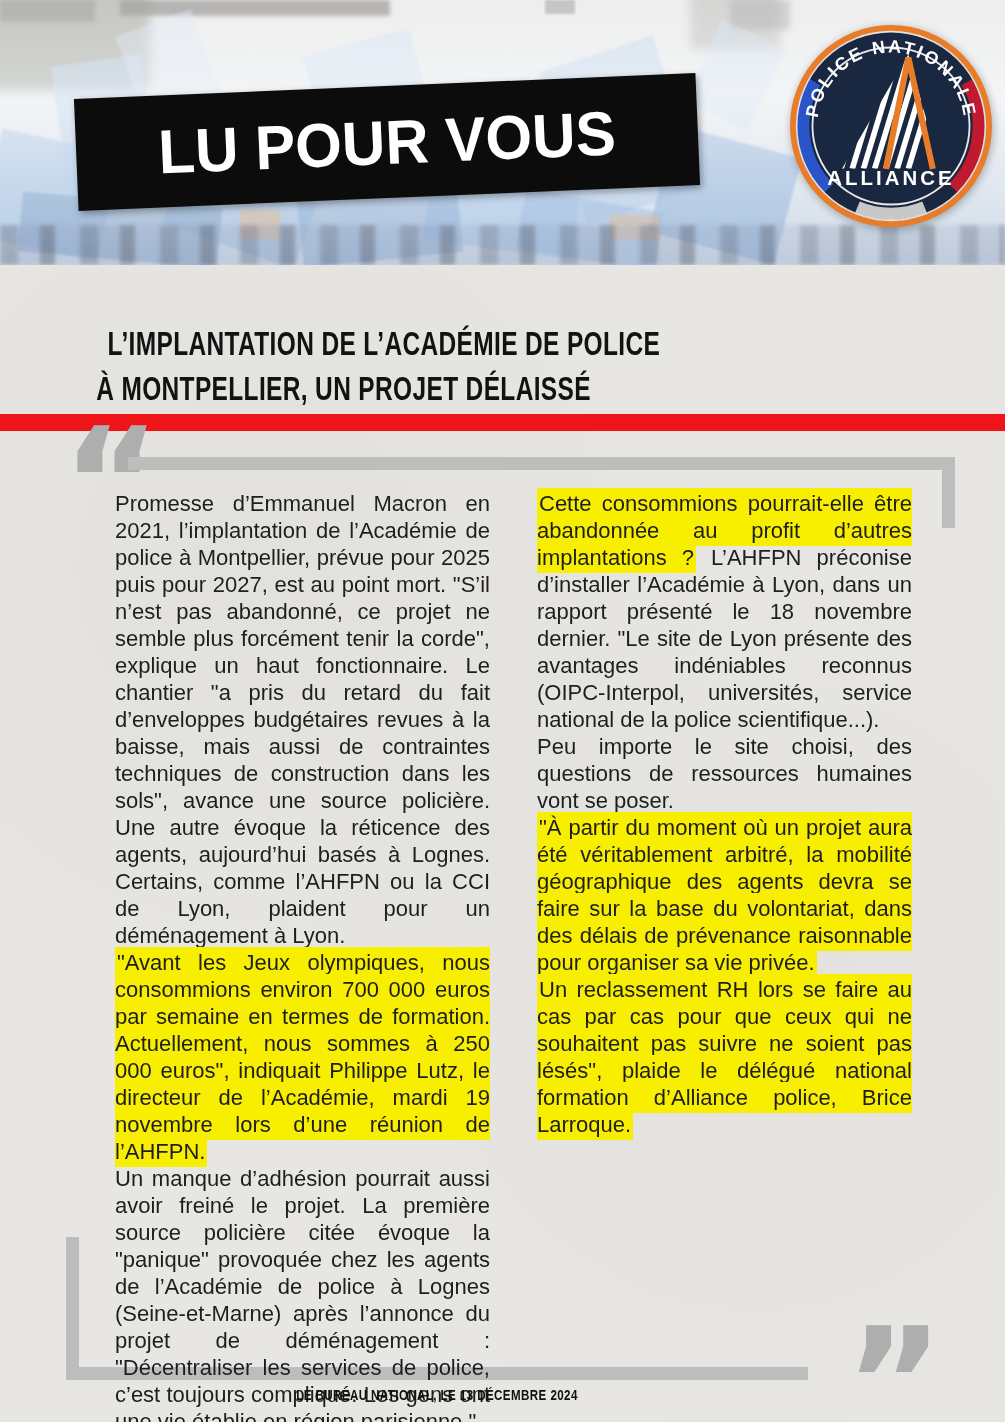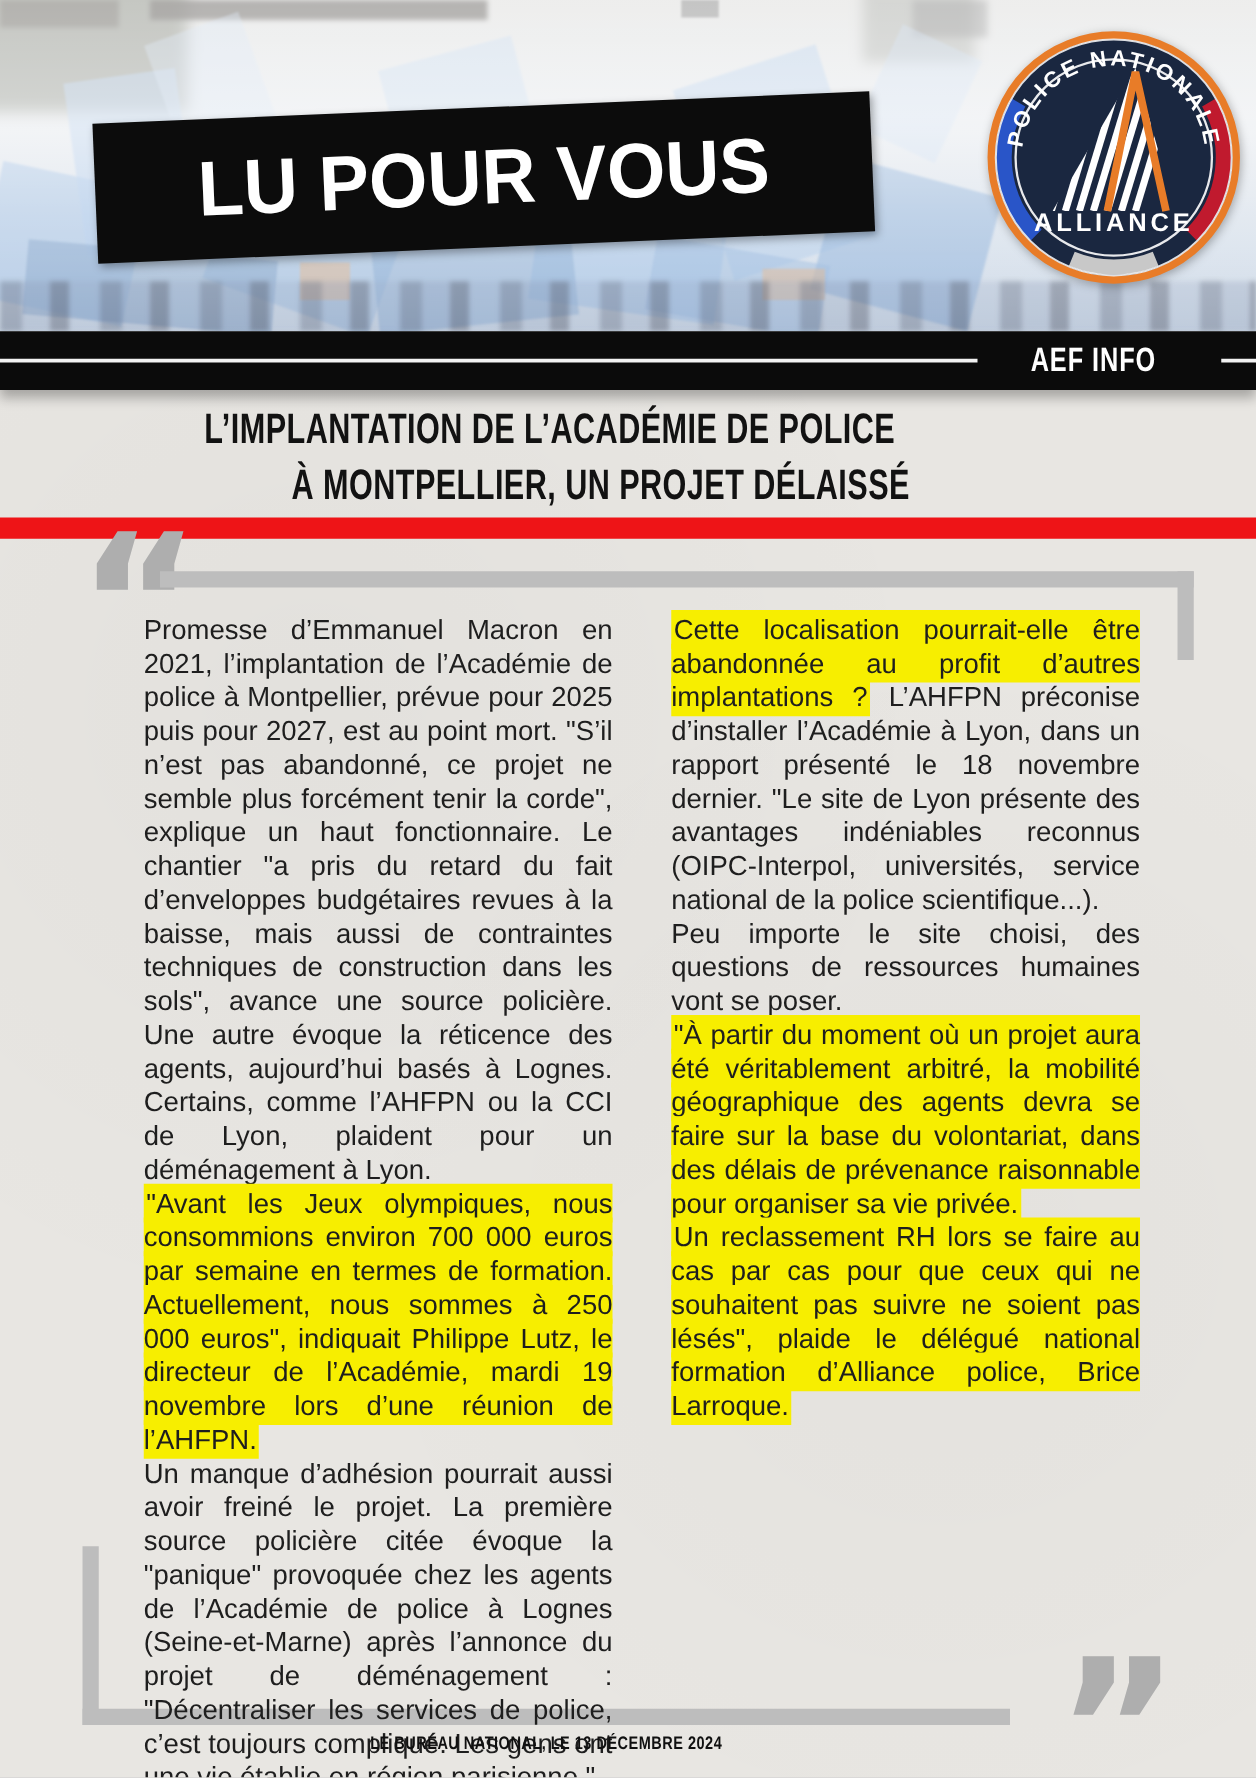--- a/index.html
+++ b/index.html
@@ -56,21 +56,21 @@
   
   .logo{position:absolute;left:789px;top:24px;width:204px;height:204px;filter:drop-shadow(1px 2px 4px rgba(0,0,0,.3));}
   
   .aefbar{position:absolute;left:0;top:265px;width:1005px;height:47px;background:#0b0b0b;
     box-shadow:0 6px 9px rgba(0,0,0,.28);}
   .aef-line-left{position:absolute;left:0;top:22px;width:782px;height:3px;background:#f2f2f2;}
   .aef-line-right{position:absolute;right:0;top:22px;width:28px;height:3px;background:#f2f2f2;}
   .aef-label{position:absolute;right:80px;top:8px;color:#fff;font-size:27px;font-weight:bold;
     letter-spacing:1px;transform:scaleX(.75);transform-origin:right center;white-space:nowrap;}
   
-  .title-block{position:absolute;left:0;top:321px;width:824px;text-align:right;color:#121212;}
+  .title-block{position:absolute;left:0;top:321px;width:824px;text-align:left;color:#121212;}
   .title-line{display:inline-block;font-size:34px;font-weight:bold;line-height:45px;
     transform:scaleX(.72);white-space:nowrap;letter-spacing:.5px;}
   .redbar{position:absolute;left:0;top:414px;width:1005px;height:17px;background:var(--red_bar,#ee1417);}
   
   .openquote,.closequote{position:absolute;color:#aeaeae;font-size:150px;line-height:1;
     font-family:"DejaVu Sans", sans-serif;font-weight:bold;}
   .openquote{left:62px;top:408px;}
   .closequote{left:845px;top:1308px;}
   .frame-top{position:absolute;left:128px;top:457px;width:814px;height:58px;
     border-top:13px solid #bdbdbd;border-right:13px solid #bdbdbd;}
@@ -144,45 +144,40 @@
       <line x1="73" y1="142" x2="107" y2="30" stroke="#fff" stroke-width="5.5"></line>
       <line x1="84" y1="142" x2="118" y2="30" stroke="#fff" stroke-width="5.5"></line>
       <line x1="95" y1="142" x2="129" y2="30" stroke="#fff" stroke-width="5.5"></line>
       <line x1="106" y1="142" x2="140" y2="30" stroke="#fff" stroke-width="5.5"></line>
       <line x1="117" y1="142" x2="151" y2="30" stroke="#fff" stroke-width="5.5"></line>
     </g>
     <path d="M 95 142 L 117 33 L 141 142" fill="none" stroke="#e87c28" stroke-width="6"></path>
     <text x="100" y="158" text-anchor="middle" font-size="20" font-weight="bold" fill="#ffffff" letter-spacing="3" font-family="Liberation Sans, sans-serif">ALLIANCE</text>
   </svg>
 
-  <div class="aefbar">
-    <div class="aef-line-left"></div>
-    <div class="aef-label">AEF INFO</div>
-    <div class="aef-line-right"></div>
-  </div>
 
   <div class="title-block">
     <div><span class="title-line">L’IMPLANTATION DE L’ACADÉMIE DE POLICE</span></div>
     <div><span class="title-line">À MONTPELLIER, UN PROJET DÉLAISSÉ</span></div>
   </div>
   <div class="redbar"></div>
 
   <div class="openquote">“</div>
   <div class="frame-top"></div>
   <div class="frame-bottom"></div>
   <div class="closequote">”</div>
 
   <div class="columns">
     <div class="col">
         <p><span>Promesse d’Emmanuel Macron en 2021, l’implantation de l’Académie de police à Montpellier, prévue pour 2025 puis pour 2027, est au point mort. "S’il n’est pas abandonné, ce projet ne semble plus forcément tenir la corde", explique un haut fonctionnaire. Le chantier "a pris du retard du fait d’enveloppes budgétaires revues à la baisse, mais aussi de contraintes techniques de construction dans les sols", avance une source policière. Une autre évoque la réticence des agents, aujourd’hui basés à Lognes. Certains, comme l’AHFPN ou la CCI de Lyon, plaident pour un déménagement à Lyon.</span></p>
         <p class="gap"><span class="hl">"Avant les Jeux olympiques, nous consommions environ 700 000 euros par semaine en termes de formation. Actuellement, nous sommes à 250 000 euros", indiquait Philippe Lutz, le directeur de l’Académie, mardi 19 novembre lors d’une réunion de l’AHFPN.</span></p>
         <p class="gap"><span>Un manque d’adhésion pourrait aussi avoir freiné le projet. La première source policière citée évoque la "panique" provoquée chez les agents de l’Académie de police à Lognes (Seine-et-Marne) après l’annonce du projet de déménagement : "Décentraliser les services de police, c’est toujours compliqué. Les gens ont une vie établie en région parisienne."</span></p>
       </div>
     <div class="col">
-        <p><span class="hl">Cette localisation pourrait-elle être abandonnée au profit d’autres implantations ?</span><span> L’AHFPN préconise d’installer l’Académie à Lyon, dans un rapport présenté le 18 novembre dernier. "Le site de Lyon présente des avantages indéniables reconnus (OIPC-Interpol, universités, service national de la police scientifique...).</span></p>
+        <p><span class="hl">Cette consommions pourrait-elle être abandonnée au profit d’autres implantations ?</span><span> L’AHFPN préconise d’installer l’Académie à Lyon, dans un rapport présenté le 18 novembre dernier. "Le site de Lyon présente des avantages indéniables reconnus (OIPC-Interpol, universités, service national de la police scientifique...).</span></p>
         <p class="gap"><span>Peu importe le site choisi, des questions de ressources humaines vont se poser.</span></p>
         <p><span class="hl">"À partir du moment où un projet aura été véritablement arbitré, la mobilité géographique des agents devra se faire sur la base du volontariat, dans des délais de prévenance raisonnable pour organiser sa vie privée.</span></p>
         <p><span class="hl">Un reclassement RH lors se faire au cas par cas pour que ceux qui ne souhaitent pas suivre ne soient pas lésés", plaide le délégué national formation d’Alliance police, Brice Larroque.</span></p>
       </div>
   </div>
 
   <div class="footer-note">
     <span>LE BUREAU NATIONAL, LE 13 DÉCEMBRE 2024</span>
   </div>
 

